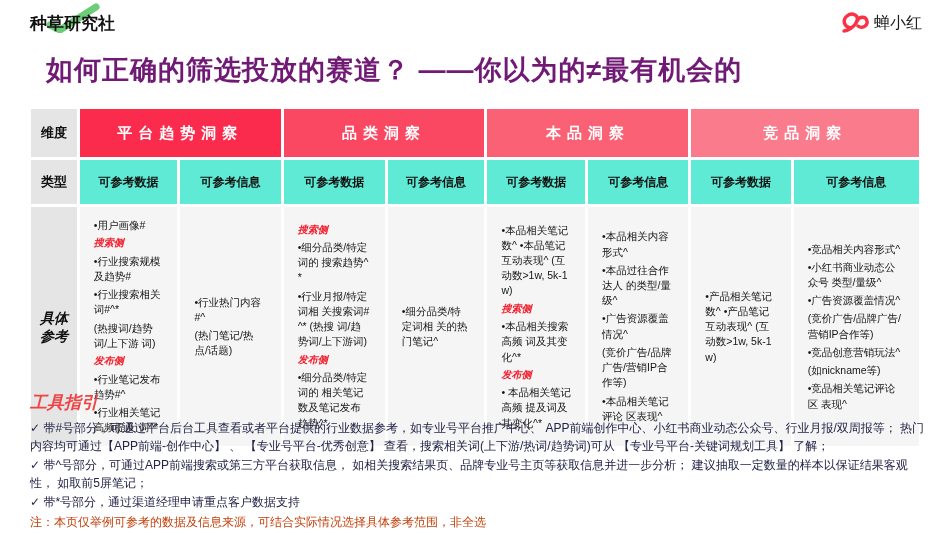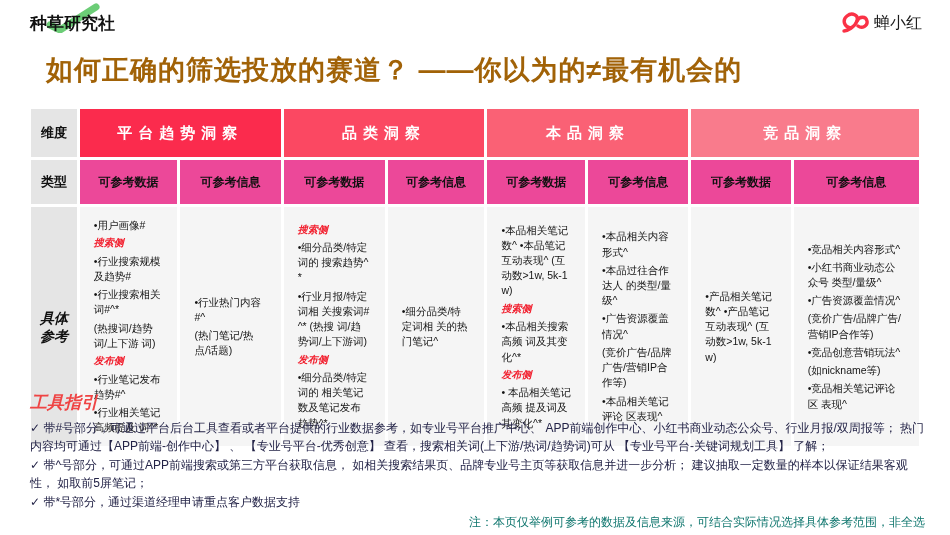--- a/index.html
+++ b/index.html
@@ -5,36 +5,36 @@
   html,body{margin:0;padding:0;background:#ffffff;}
   body{width:950px;height:535px;overflow:hidden;font-family:"Liberation Sans","DejaVu Sans",sans-serif;}
   .slide{position:relative;width:950px;height:535px;background:#fff;}
 
   .topbar{position:absolute;top:12px;left:30px;right:28px;display:flex;justify-content:space-between;align-items:flex-start;gap:10px;}
   .logo-left{position:relative;font-size:17px;font-weight:800;color:#111;}
   .swoosh{position:absolute;left:16px;top:-9px;width:58px;height:30px;z-index:0;}
   .logo-left-text{position:relative;z-index:1;}
   .logo-right{display:flex;align-items:center;gap:5px;font-size:16px;font-weight:400;color:#1a1a1a;}
 
-  .title{position:absolute;top:52px;left:46px;margin:0;font-size:27px;font-weight:800;color:#a16207;letter-spacing:1px;}
+  .title{position:absolute;top:52px;left:46px;margin:0;font-size:27px;font-weight:800;color:#701a75;letter-spacing:1px;}
 
   .matrix{position:absolute;top:106px;left:28px;width:894px;border-collapse:separate;border-spacing:3px;table-layout:fixed;}
   .matrix th,.matrix td{padding:8px;}
   .corner,.rlabel{background:#e5e5e5;font-size:13px;font-weight:700;color:#111;text-align:center;}
   .rlabel.detail{font-size:14px;line-height:1.3;font-style:italic;}
   .ghead{color:#fff;font-size:15px;font-weight:700;letter-spacing:6px;height:32px;text-align:center;}
-  .thead{background:#ec4899;font-weight:700;font-size:12px;text-align:center;height:28px;color:#111;}
+  .thead{background:#5eead4;font-weight:700;font-size:12px;text-align:center;height:28px;color:#111;}
   .bodycell{background:#f5f5f5;vertical-align:middle;padding:8px 6px;height:196px;}
   .ln{font-size:10.5px;line-height:1.45;color:#141414;margin:3px 6px;text-align:left;word-break:break-all;}
   .ln.red{color:#f2202f;font-weight:700;font-style:italic;font-size:10px;}
 
   .tools{position:absolute;left:30px;top:391px;width:895px;}
   .tools-title{color:#ef4444;font-weight:800;font-style:italic;font-size:17px;margin-bottom:5px;}
   .tool-item{font-size:12px;color:#232347;line-height:1.5;margin:1px 0;}
-  .tools-note{font-size:12px;color:#0f766e;margin-top:3px;text-align:right;}
+  .tools-note{font-size:12px;color:#c2410c;margin-top:3px;}
 </style>
 </head>
 <body>
 
 <div class="slide">
 
   <div class="topbar">
     <div class="logo-left">
       <svg class="swoosh" viewBox="0 0 58 30">
         <path d="M4 22 L14 27 L50 4" fill="none" stroke="#5cc868" stroke-width="7" stroke-linecap="round" stroke-linejoin="round" opacity="0.9"></path>

